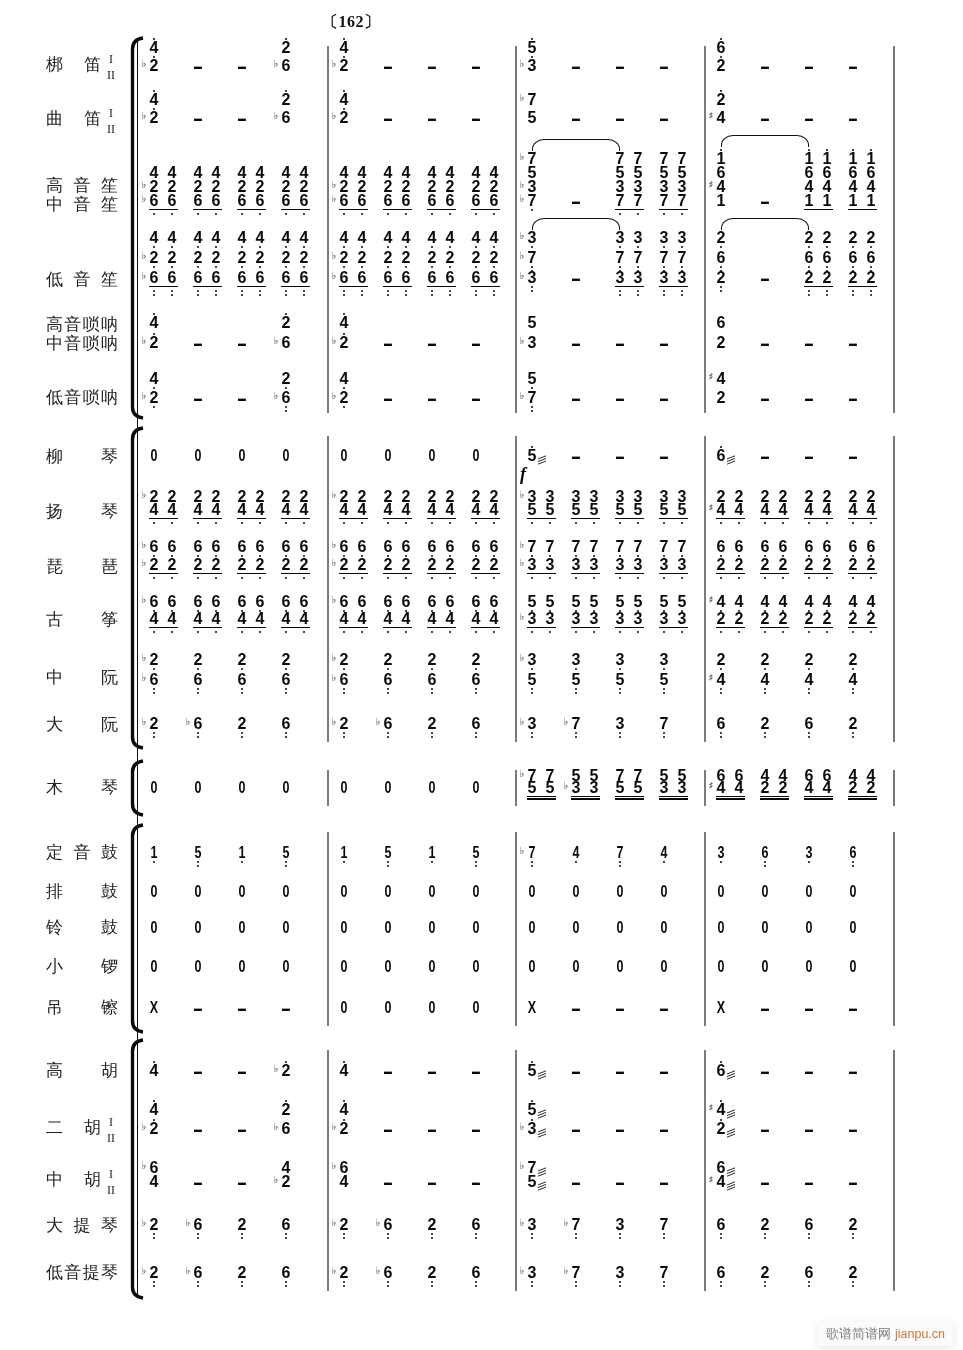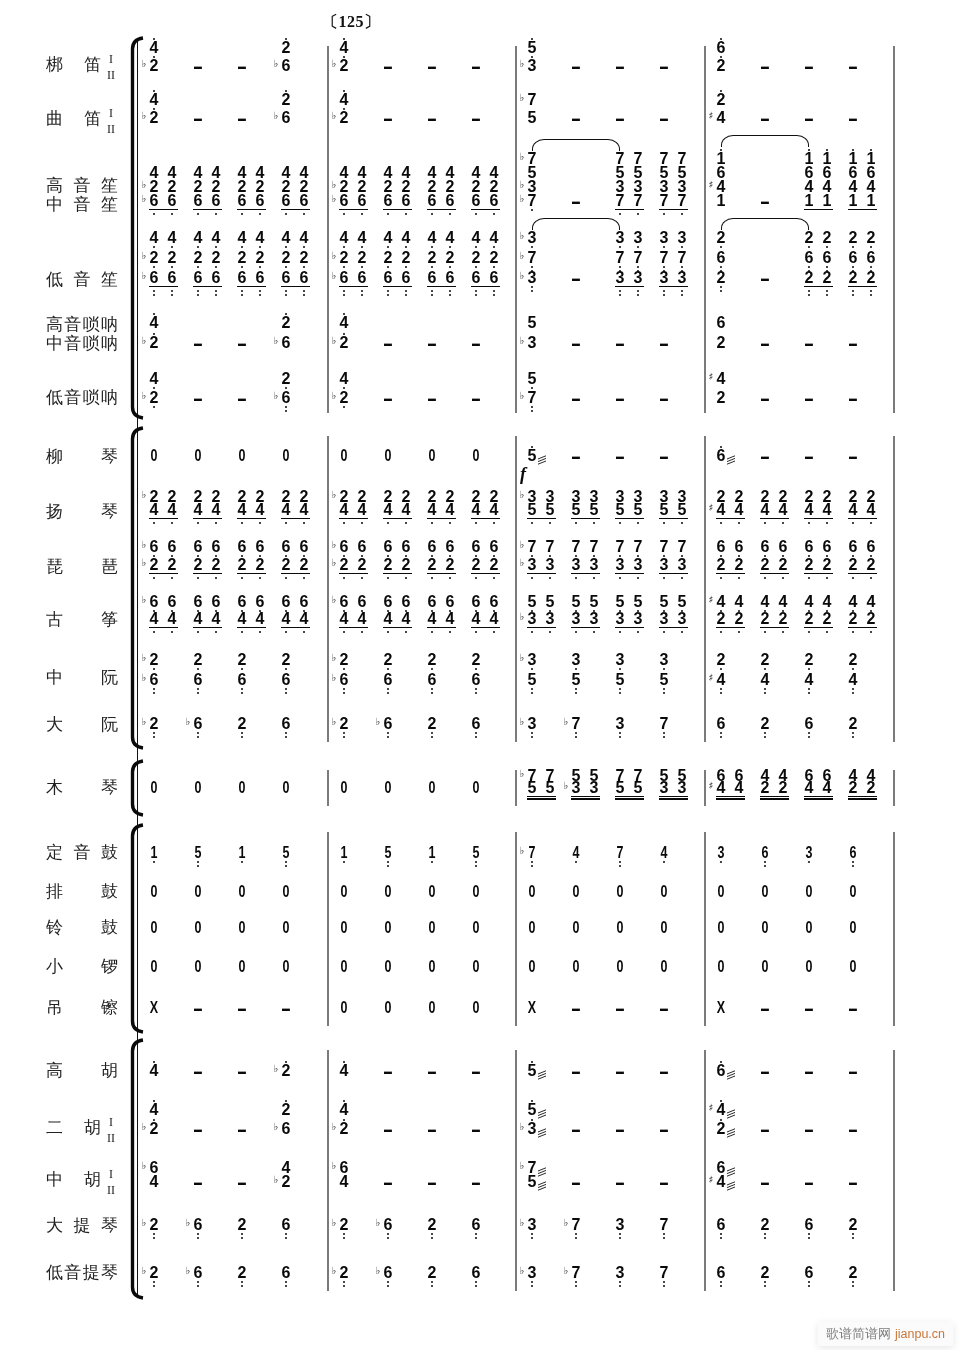--- a/index.html
+++ b/index.html
@@ -21,21 +21,21 @@
 .parts{position:absolute;width:12px;display:flex;flex-direction:column;align-items:center;font-family:"Liberation Serif",serif;font-size:12px;line-height:16px;color:#222;}
 .brackets{position:absolute;left:0;top:0;width:963px;height:1350px;pointer-events:none;}
 .wm{position:absolute;left:818px;top:1322px;height:24px;padding:0 8px;display:flex;align-items:center;gap:4px;background:#fbfbfb;box-shadow:0 2px 8px rgba(0,0,0,0.10);}
 .wm-name{font-family:"Liberation Serif",serif;font-size:13px;color:#7d7d7d;}
 .wm-dom{font-family:"Liberation Sans",sans-serif;font-size:12.5px;color:#c8773a;}
 </style>
 </head>
 <body>
 
 <div id="page">
-  <div class="rmark">〔125〕</div>
+  <div class="rmark">〔162〕</div>
   <div class="sysline"></div>
   <div id="score">
       <svg class="brackets" width="963" height="1350">
         <path d="M143 38 C136 39 132.5 42 132.5 49 L132.5 407 C132.5 414 136 417 143 418" fill="none" stroke="#0a0a0a" stroke-width="3.4"></path>
         <path d="M143 428 C136 429 132.5 432 132.5 439 L132.5 737 C132.5 744 136 747 143 748" fill="none" stroke="#0a0a0a" stroke-width="3.4"></path>
         <path d="M143 761 C136 762 132.5 765 132.5 772 L132.5 804 C132.5 811 136 814 143 815" fill="none" stroke="#0a0a0a" stroke-width="3.4"></path>
         <path d="M143 825 C136 826 132.5 829 132.5 836 L132.5 1021 C132.5 1028 136 1031 143 1032" fill="none" stroke="#0a0a0a" stroke-width="3.4"></path>
         <path d="M143 1040 C136 1041 132.5 1044 132.5 1051 L132.5 1287 C132.5 1294 136 1297 143 1298" fill="none" stroke="#0a0a0a" stroke-width="3.4"></path>
       </svg>
       <div class="group">

